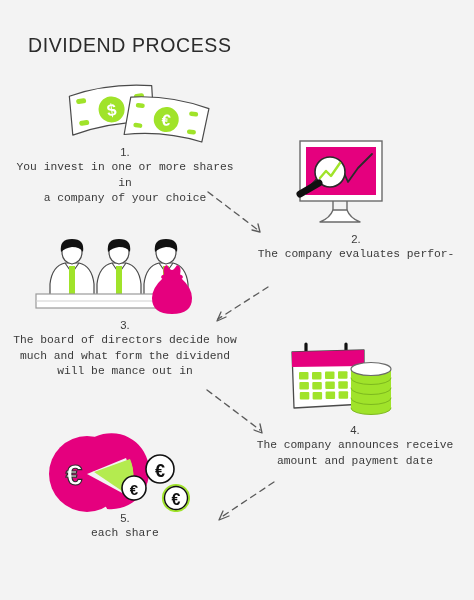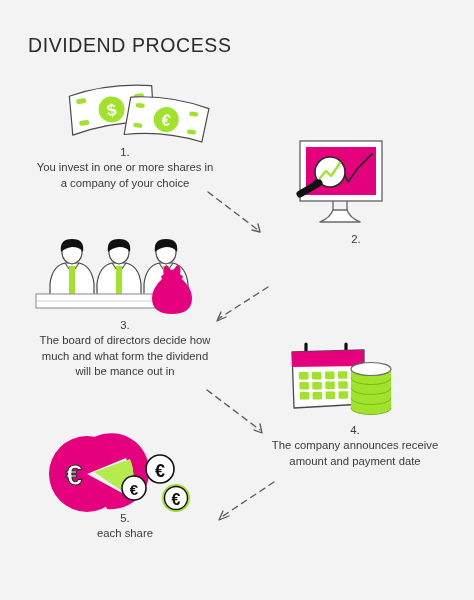--- a/index.html
+++ b/index.html
@@ -40,20 +40,21 @@
     font-family: "Liberation Sans", sans-serif;
   }
   .step-num {
     display: block;
     font-size: 11.3px;
     line-height: 15px;
     color: #3a3a3a;
   }
   .caption-text {
     display: block;
+    font-family: Liberation Mono, monospace;
   }
   .art {
     position: absolute;
   }
   .arrow {
     position: absolute;
   }
 </style>
 </head>
 <body>
@@ -113,20 +114,21 @@
 
       <line x1="33" y1="45" x2="14" y2="56" stroke="#111111" stroke-width="7" stroke-linecap="round"></line>
 
       <path d="M47 63 L47 73 M61 63 L61 73" stroke="#6a6a6a" stroke-width="1.4" fill="none"></path>
       <path d="M47 72 Q44 80 34 84 L74 84 Q64 80 61 72 Z" fill="#ffffff" stroke="#6a6a6a" stroke-width="1.4" stroke-linejoin="round"></path>
     </svg>
   </div>
 
   <div class="caption" style="left:246px; top:232px; width:220px;">
     <span class="step-num">2.</span>
+    <span class="caption-text">The company evaluates perfor-</span>
   </div>
 
   <div class="arrow" style="left:210px; top:285px; width:62px; height:42px;">
     <svg width="62" height="42" viewBox="0 0 62 42">
       <line x1="58" y1="2" x2="8" y2="34" stroke="#5a5a5a" stroke-width="1.3" stroke-dasharray="6 5" stroke-linecap="round"></line>
       <polyline points="16,32 7,36 11,27" fill="none" stroke="#5a5a5a" stroke-width="1.3" stroke-linejoin="round" stroke-linecap="round"></polyline>
     </svg>
   </div>
 
   <div class="art" style="left:32px; top:236px; width:176px; height:86px;">

